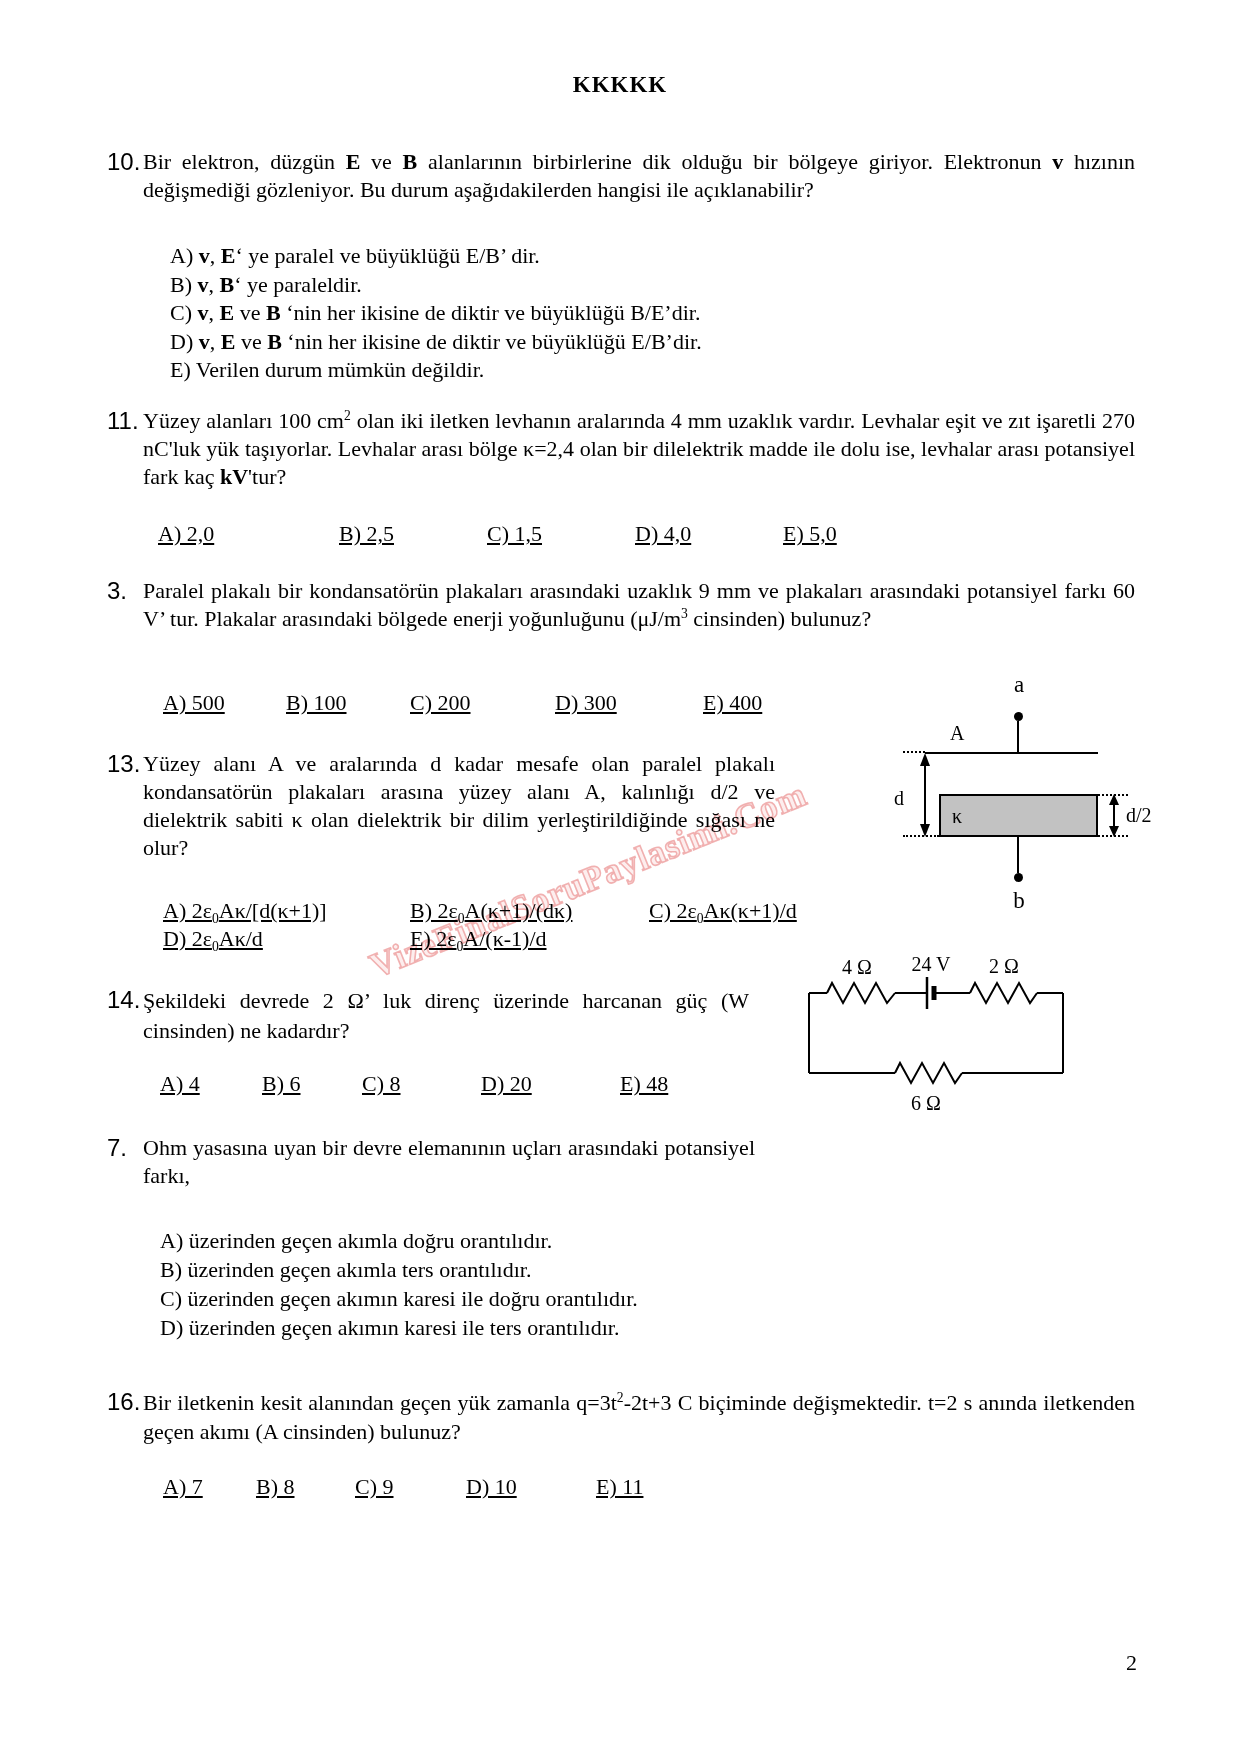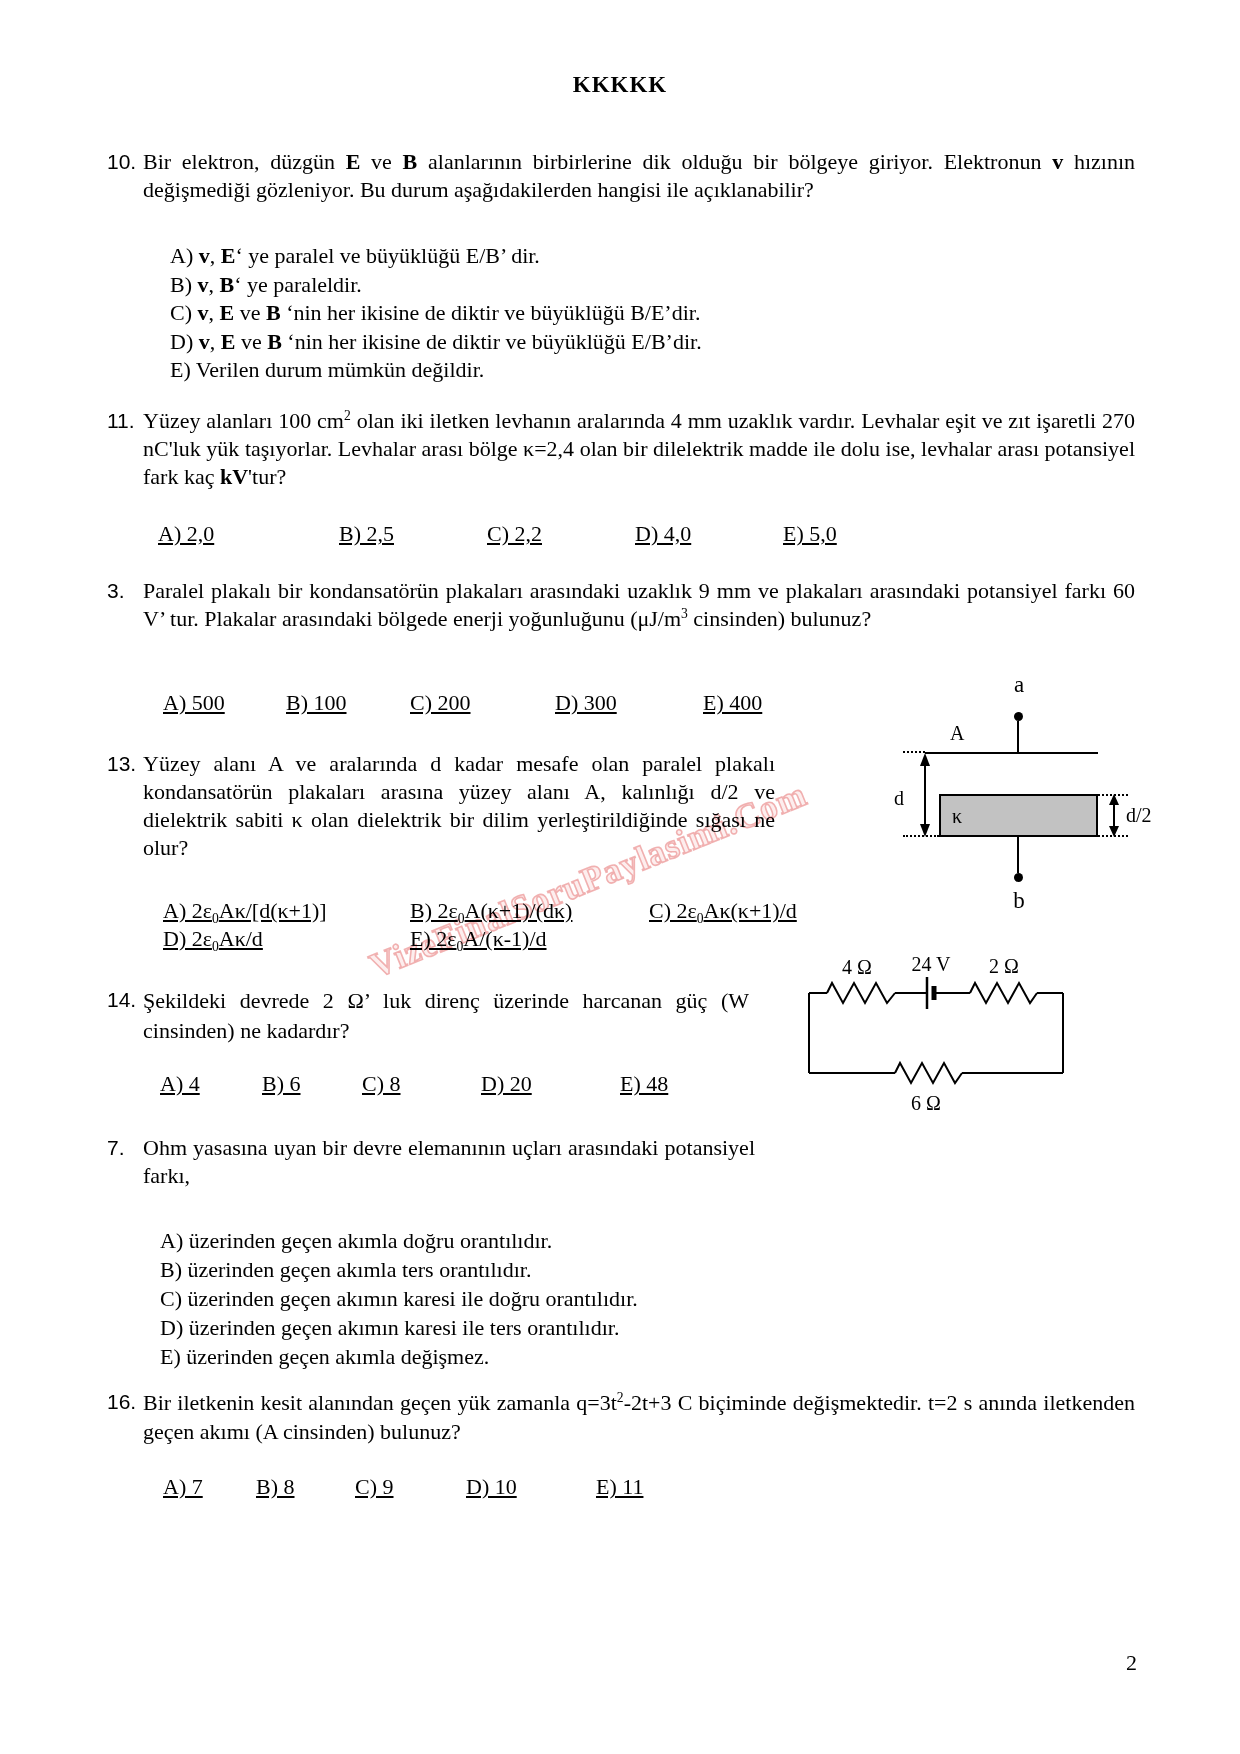--- a/index.html
+++ b/index.html
@@ -7,21 +7,21 @@
     position:relative; width:1240px; height:1754px; background:#ffffff;
     font-family:"Liberation Serif", serif; font-size:22px; color:#000;
     overflow:hidden;
   }
   .title {
     position:absolute; top:72px; left:0; width:100%; text-align:center;
     font-weight:bold; font-size:23px; letter-spacing:1px;
   }
   .q { position:absolute; left:107px; display:flex; align-items:flex-start; }
   .qnum {
-    font-family:"Liberation Sans", sans-serif; font-size:21px;
+    font-family:"Liberation Sans", sans-serif; font-size:24px;
     width:36px; flex:none; line-height:28px;
   }
   .qbody { text-align:justify; line-height:28px; }
   sup { font-size:0.62em; line-height:0; vertical-align:super; }
   sub { font-size:0.62em; line-height:0; vertical-align:sub; }
   .opts-v { position:absolute; list-style:none; margin:8px; padding:0; }
   .opts-v li { white-space:nowrap; }
   .opts-h { position:absolute; display:flex;text-decoration:underline; }
   .opts-h span { flex:none; white-space:nowrap; }
   
@@ -70,21 +70,21 @@
       <li>E) Verilen durum mümkün değildir.</li>
     </ul>
 
     <section class="q" style="top:407px">
       <span class="qnum">11.</span>
       <div class="qbody" style="width:992px">Yüzey alanları 100 cm<sup>2</sup> olan iki iletken levhanın aralarında 4 mm uzaklık vardır. Levhalar eşit ve zıt işaretli 270 nC'luk yük taşıyorlar.  Levhalar arası bölge κ=2,4 olan bir dilelektrik madde ile dolu ise, levhalar arası potansiyel fark kaç <b>kV</b>'tur?</div>
     </section>
     <div class="opts-h" style="left:158px; top:521px">
       <span style="width:181px">A)  2,0</span>
       <span style="width:148px">B) 2,5</span>
-      <span style="width:148px">C) 2,2</span>
+      <span style="width:148px">C) 1,5</span>
       <span style="width:148px">D) 4,0</span>
       <span>E) 5,0</span>
     </div>
 
     <section class="q" style="top:577px">
       <span class="qnum">3.</span>
       <div class="qbody" style="width:992px">Paralel plakalı bir kondansatörün plakaları arasındaki uzaklık 9 mm ve plakaları arasındaki potansiyel farkı 60 V’ tur. Plakalar arasındaki bölgede enerji yoğunluğunu (μJ/m<sup>3</sup> cinsinden) bulunuz?</div>
     </section>
     <div class="opts-h" style="left:163px; top:690px">
       <span style="width:123px">A) 500</span>
@@ -175,21 +175,20 @@
 
     <section class="q" style="top:1134px">
       <span class="qnum">7.</span>
       <div class="qbody" style="width:612px">Ohm yasasına uyan bir devre elemanının uçları arasındaki potansiyel farkı,</div>
     </section>
     <ul class="opts-v" style="left:152px; top:1218px; line-height:29px">
       <li>A) üzerinden geçen akımla doğru orantılıdır.</li>
       <li>B) üzerinden geçen akımla ters orantılıdır.</li>
       <li>C) üzerinden geçen akımın karesi ile doğru orantılıdır.</li>
       <li>D) üzerinden geçen akımın karesi ile ters orantılıdır.</li>
-      <li>E) üzerinden geçen akımla değişmez.</li>
     </ul>
 
     <section class="q" style="top:1388px">
       <span class="qnum">16.</span>
       <div class="qbody" style="width:992px; line-height:29px">Bir iletkenin kesit alanından geçen yük zamanla q=3t<sup>2</sup>-2t+3 C biçiminde değişmektedir. t=2 s anında iletkenden geçen akımı (A cinsinden) bulunuz?</div>
     </section>
     <div class="opts-h" style="left:163px; top:1474px">
       <span style="width:93px">A) 7</span>
       <span style="width:99px">B) 8</span>
       <span style="width:111px">C) 9</span>

